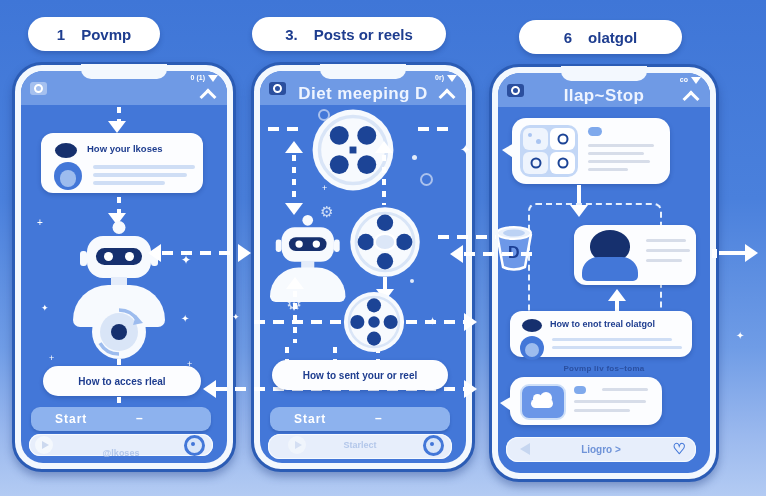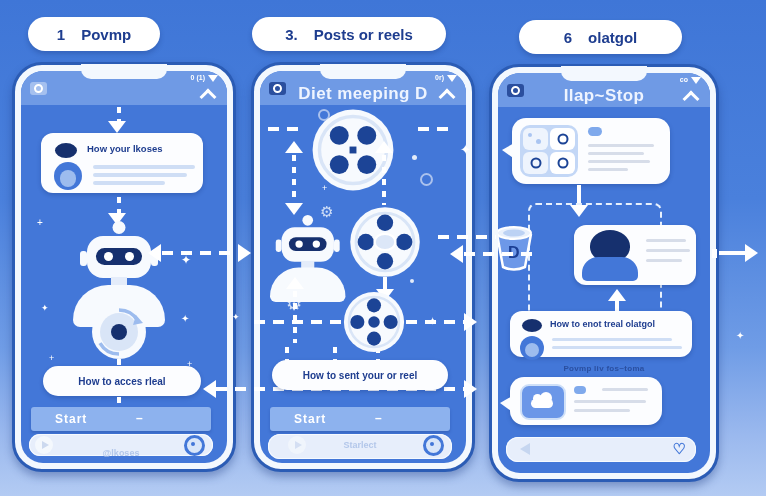--- a/index.html
+++ b/index.html
@@ -44,21 +44,21 @@
   .robot .ant{position:absolute;left:50%;top:0;transform:translateX(-50%);width:13px;height:13px;background:#f7fafe;border-radius:50%;}
   .robot .head{position:absolute;left:50%;top:15px;transform:translateX(-50%);width:64px;height:42px;background:#f7fafe;border-radius:16px;}
   .robot .ear{position:absolute;top:30px;width:7px;height:15px;background:#f7fafe;border-radius:3px;}
   .robot .ear.l{left:7px;}  .robot .ear.r{right:7px;}
   .robot .visor{position:absolute;left:50%;top:12px;transform:translateX(-50%);width:46px;height:17px;background:#16306e;border-radius:9px;}
   .robot .eye{position:absolute;top:4px;width:9px;height:9px;background:#fff;border-radius:50%;}
   .robot .eye.l{left:8px;} .robot .eye.r{right:8px;}
   .robot .neck{position:absolute;left:50%;top:56px;transform:translateX(-50%);width:16px;height:9px;background:#e4ecfa;}
   .robot .body{position:absolute;left:0;top:64px;width:92px;height:42px;background:#f7fafe;border-radius:40px 40px 8px 8px;}
   
-  .start-bar{position:absolute;background:#8db2ee;border-radius:3px;color:#fff;font-weight:bold;font-size:12px;box-shadow:0 2px 3px rgba(20,50,120,.25);}
+  .start-bar{position:absolute;background:#8db2ee;border-radius:9px;color:#fff;font-weight:bold;font-size:12px;box-shadow:0 2px 3px rgba(20,50,120,.25);}
   .start-lbl{position:absolute;left:24px;top:5px;letter-spacing:1px;}
   .start-dash{position:absolute;left:105px;top:4px;}
   .bottom-bar{position:absolute;background:#e7eefb;border-radius:12px;box-shadow:inset 0 0 0 1px #f6faff;}
   .play{position:absolute;width:18px;height:18px;background:#f4f8fd;border-radius:50%;}
   .play::after{content:"";position:absolute;left:7px;top:5px;border-left:7px solid #ccd9ef;border-top:4px solid transparent;border-bottom:4px solid transparent;}
   .handle{position:absolute;width:100%;text-align:center;color:#b3c7ea;font-weight:bold;font-size:9px;}
   .ring-btn{position:absolute;width:15px;height:15px;border:3px solid #4377d8;background:#d9e6f9;border-radius:50%;}
   .ring-btn::after{content:"";position:absolute;left:4px;top:4px;width:4px;height:4px;background:#4377d8;border-radius:50%;}
   
   .spark{position:absolute;color:#fff;}
@@ -349,20 +349,21 @@
           <div class="cloud"></div>
         </div>
         <div class="tile" style="left:64px;top:9px;width:12px;height:8px;background:#7fa9ec;"></div>
         <div class="ln gln" style="left:92px;top:11px;width:46px;height:3px;"></div>
         <div class="ln gln" style="left:64px;top:23px;width:72px;height:3px;"></div>
         <div class="ln gln" style="left:64px;top:32px;width:56px;height:3px;"></div>
       </div>
 
       <div class="bottom-bar" style="left:8px;top:364px;width:190px;height:25px;">
         <div class="back-tri" style="left:14px;top:6px;"></div>
+        <div class="bb-label" style="top:7px;">Liogro &gt;</div>
         <div class="heart" style="right:10px;top:3px;">♡</div>
       </div>
     </div>
     <div class="notch"></div>
   </div>
 
   <div>
     <div class="tri left" style="left:148px;top:244px;z-index:5;"></div>
     <div class="dashh" style="left:162px;top:251px;width:78px;z-index:5;"></div>
     <div class="tri right" style="left:238px;top:244px;z-index:5;"></div>

